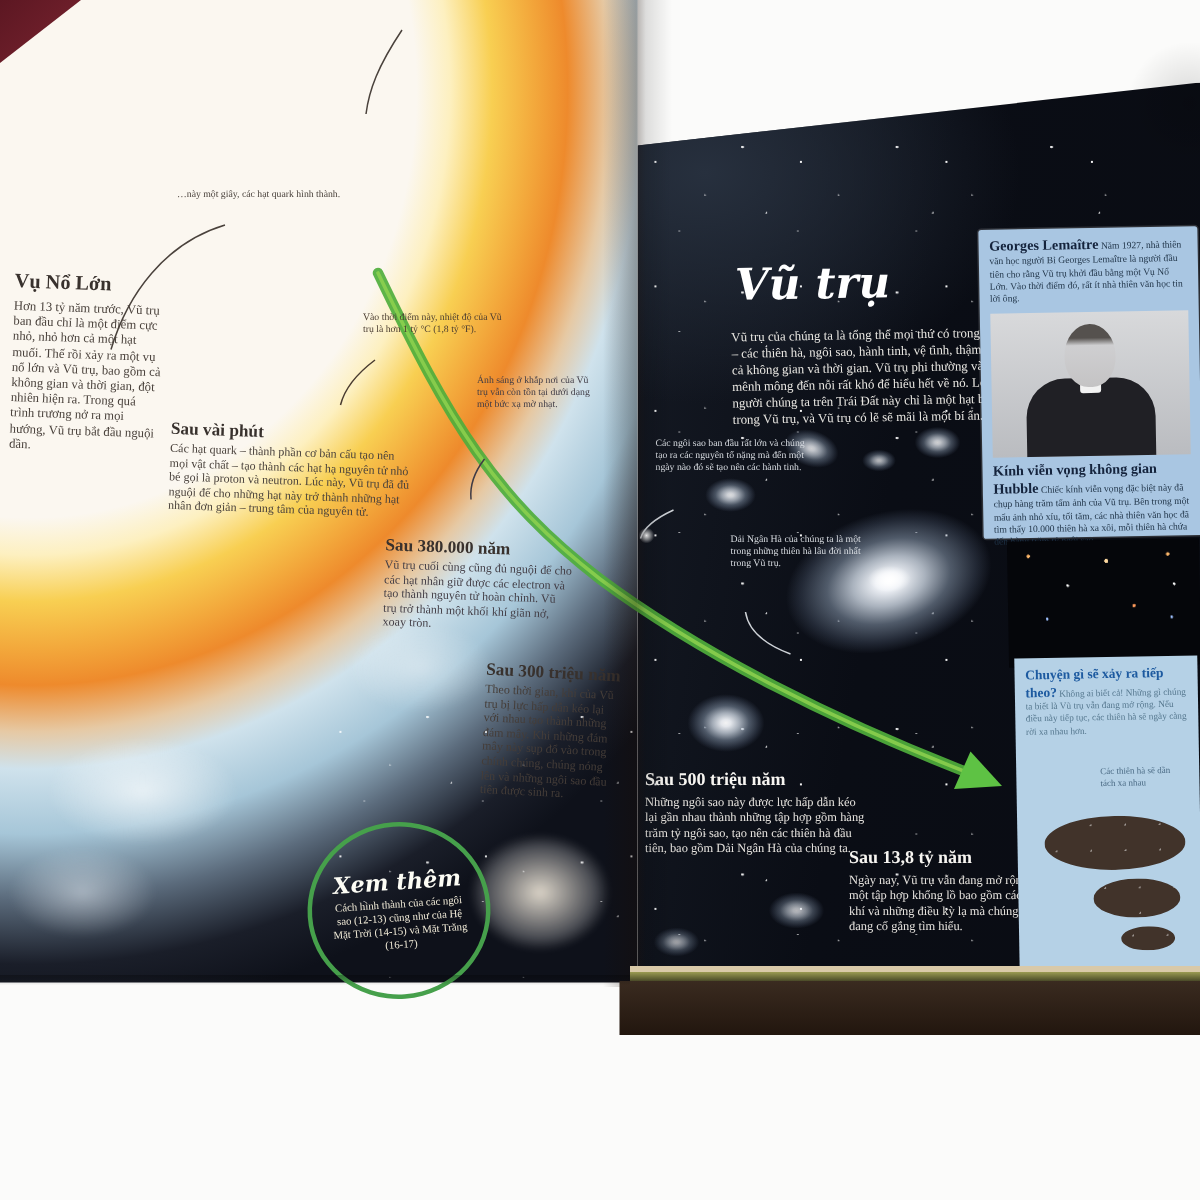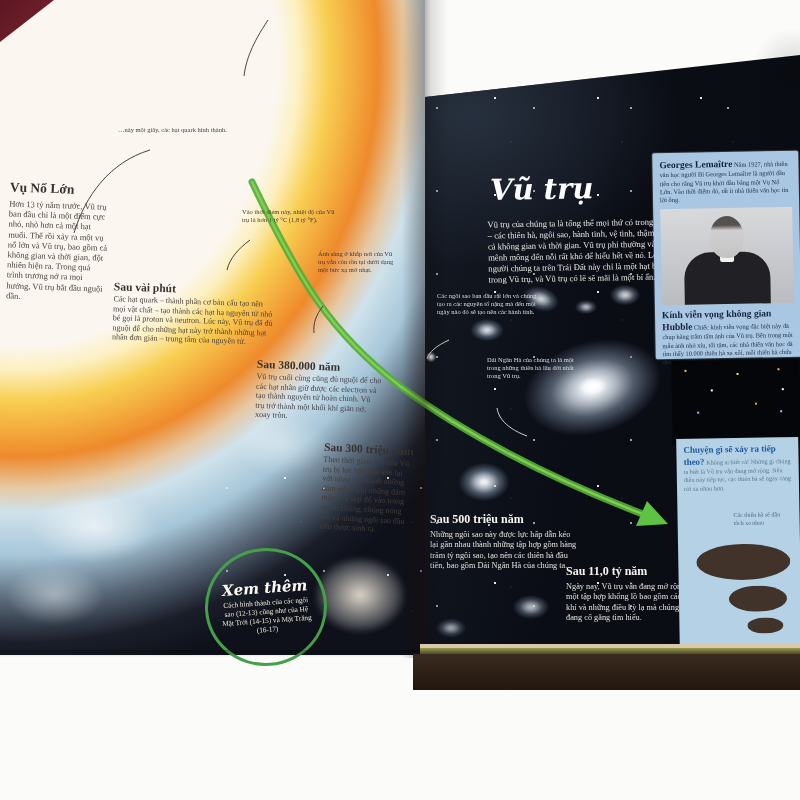--- a/index.html
+++ b/index.html
@@ -203,21 +203,21 @@
   <div class="abs rp-title">Vũ trụ</div>
   <div class="abs rp-text rp-intro">Vũ trụ của chúng ta là tổng thể mọi thứ có trong đó – các thiên hà, ngôi sao, hành tinh, vệ tinh, thậm chí cả không gian và thời gian. Vũ trụ phi thường và mênh mông đến nỗi rất khó để hiểu hết về nó. Loài người chúng ta trên Trái Đất này chỉ là một hạt bụi trong Vũ trụ, và Vũ trụ có lẽ sẽ mãi là một bí ẩn.</div>
   <div class="abs lbl lbl-light lbl-stars1">Các ngôi sao ban đầu rất lớn và chúng tạo ra các nguyên tố nặng mà đến một ngày nào đó sẽ tạo nên các hành tinh.</div>
   <div class="abs lbl lbl-light lbl-mw">Dải Ngân Hà của chúng ta là một trong những thiên hà lâu đời nhất trong Vũ trụ.</div>
 
   <div class="abs s500-block">
     <div class="st-title-r">Sau 500 triệu năm</div>
     <div class="body-r">Những ngôi sao này được lực hấp dẫn kéo lại gần nhau thành những tập hợp gồm hàng trăm tỷ ngôi sao, tạo nên các thiên hà đầu tiên, bao gồm Dải Ngân Hà của chúng ta.</div>
   </div>
   <div class="abs s138-block">
-    <div class="st-title-r">Sau 11,0 tỷ năm</div>
+    <div class="st-title-r">Sau 13,8 tỷ năm</div>
     <div class="body-r">Ngày nay, Vũ trụ vẫn đang mở rộng. Đó là một tập hợp khổng lồ bao gồm các thiên hà, khí và những điều kỳ lạ mà chúng ta vẫn đang cố gắng tìm hiểu.</div>
   </div>
 
   <div class="abs panel panel1">
     <div class="sb-body">
       <span class="sb-head">Georges Lemaître</span>
       <span>Năm 1927, nhà thiên văn học người Bỉ Georges Lemaître là người đầu tiên cho rằng Vũ trụ khởi đầu bằng một Vụ Nổ Lớn. Vào thời điểm đó, rất ít nhà thiên văn học tin lời ông.</span>
     </div>
     <div class="portrait">
       <div class="p-torso"></div>

